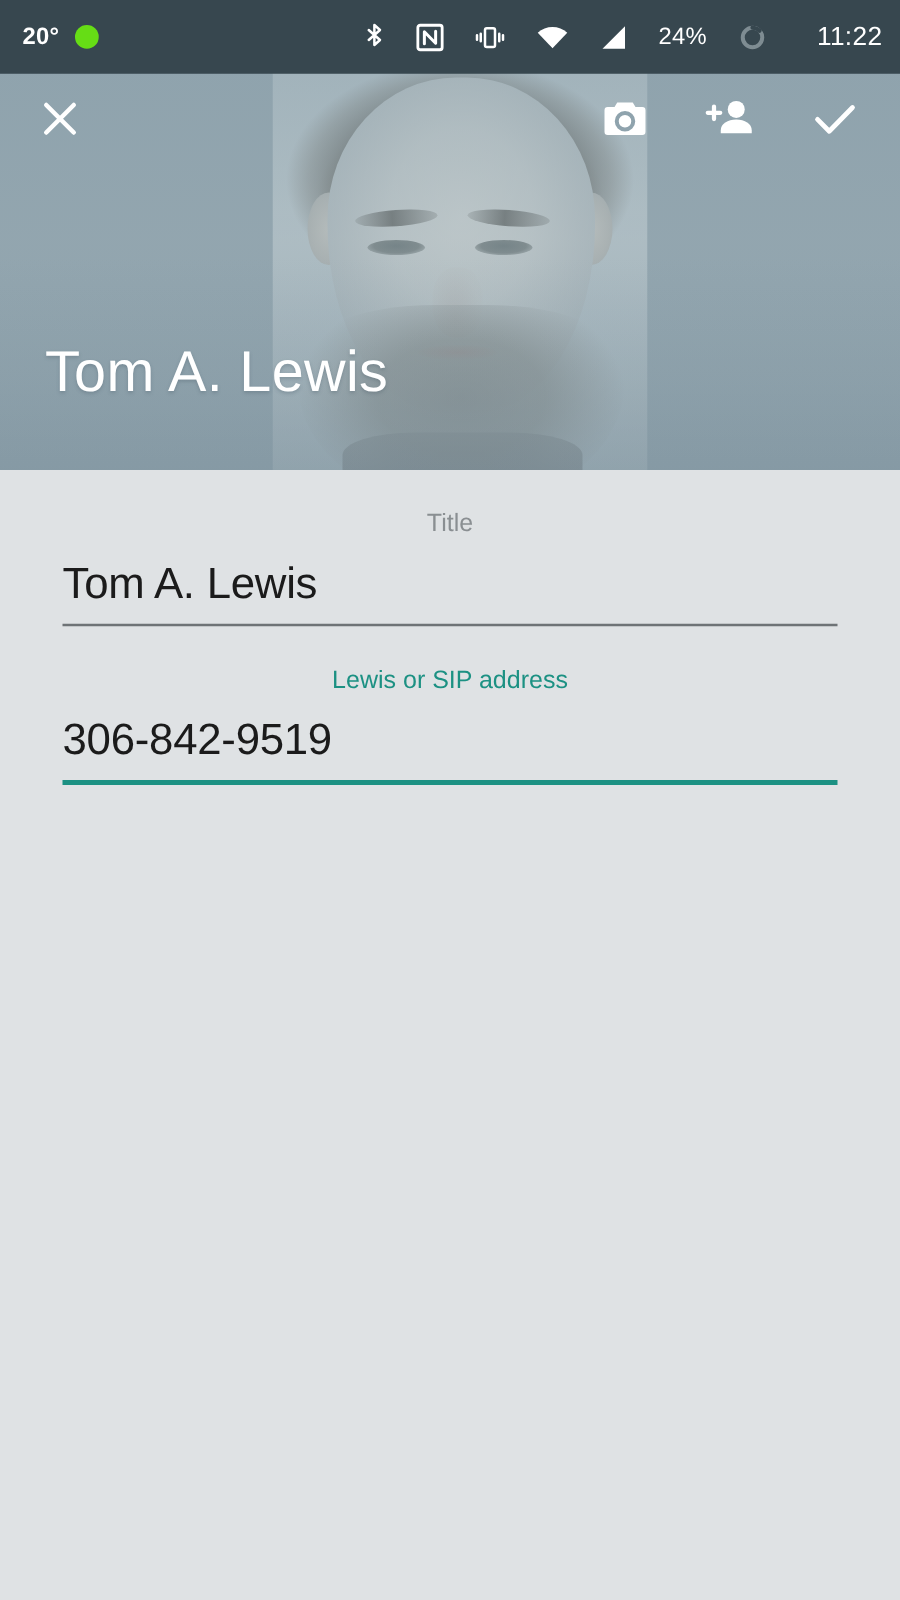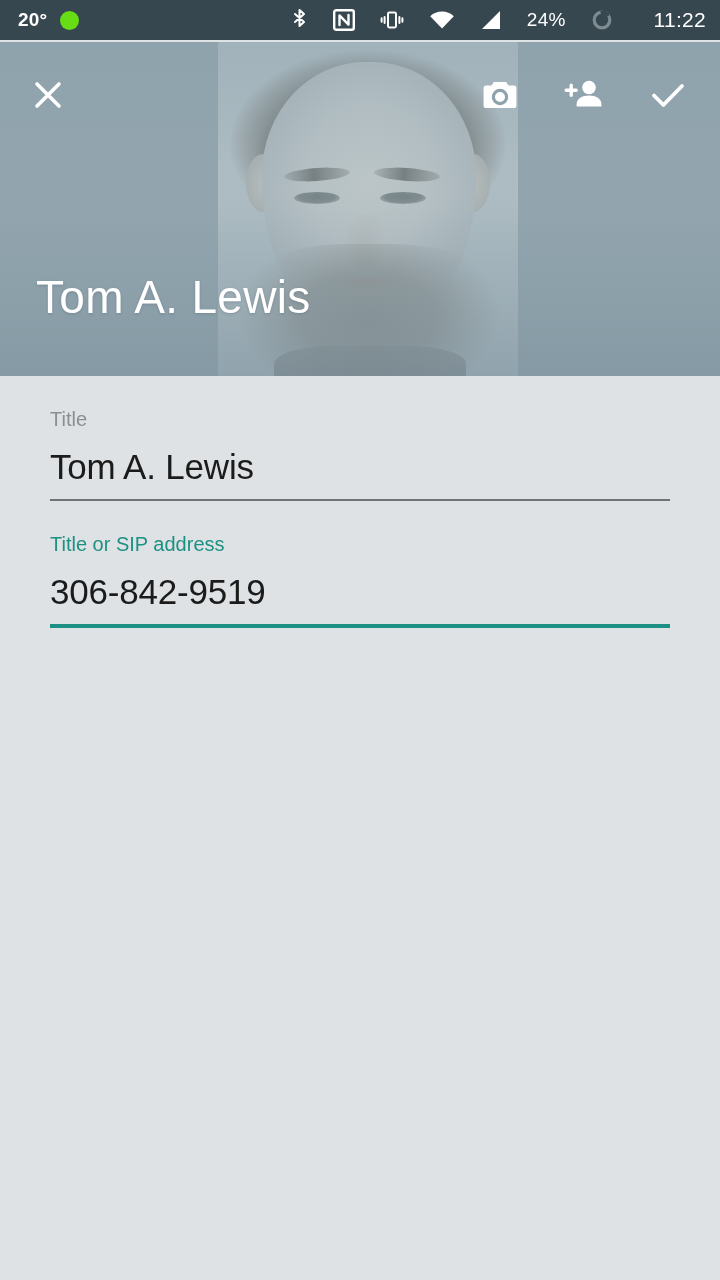--- a/index.html
+++ b/index.html
@@ -6,21 +6,21 @@
   html, body {
     width:720px; height:1280px;
     background:#DFE2E4;
     font-family:"Liberation Sans", sans-serif;
     overflow:hidden;
   }
   #phone { position:relative; width:720px; height:1280px; overflow:hidden; }
 
   
   .statusbar{
-    position:absolute; top:0; left:0; width:720px; height:40px;
+    position:absolute; top:0; left:0; width:720px; height:59px;
     background:#37474F; display:flex; align-items:center;
     padding:0 14px 0 18px; z-index:40;
   }
   .sb-left{ display:flex; align-items:center; gap:13px; }
   .sb-temp{ color:#ffffff; font-size:19px; font-weight:bold; letter-spacing:.2px; }
   .sb-dot{ width:19px; height:19px; border-radius:50%; background:#66DD15; display:block; }
   .sb-right{ margin-left:auto; display:flex; align-items:center; gap:25px; }
   .sb-icon{ display:flex; align-items:center; justify-content:center; }
   .sb-batt{ color:#ffffff; font-size:19px; letter-spacing:.2px; }
   .sb-time{ color:#ffffff; font-size:21px; letter-spacing:.3px; margin-left:16px;}
@@ -122,21 +122,21 @@
     color:#ffffff; font-size:46px; font-weight:400;
     letter-spacing:.3px; text-shadow:0 1px 3px rgba(60,80,92,.28);
   }
 
   
   .form{
     position:absolute; top:376px; left:0; width:720px; height:904px;
     background:#DFE2E4; z-index:15;
   }
   .field{ position:absolute; left:50px; width:620px; }
-  .field-label{ font-size:20px; line-height:24px; }
+  .field-label{ font-size:20px; line-height:24px;text-align:center; }
   .field-label.muted{ color:#8A8F92; }
   .field-label.accent{ color:#1C9183; }
   .field-value{
     font-size:35px; line-height:44px; color:#1B1B1B;
     margin-top:14px; letter-spacing:-.2px; white-space:nowrap;
   }
   .field-underline{ height:2px; margin-top:10px; }
   .field-underline.normal{ background:#6E7376; height:2px; }
   .field-underline.focused{ background:#1C9183; height:4px; }
 
@@ -257,20 +257,20 @@
 
   <div class="form">
 
     <div class="field" id="field-title">
       <div class="field-label muted">Title</div>
       <div class="field-value">Tom A. Lewis</div>
       <div class="field-underline normal"></div>
     </div>
 
     <div class="field" id="field-number">
-      <div class="field-label accent">Title or SIP address</div>
+      <div class="field-label accent">Lewis or SIP address</div>
       <div class="field-value">306-842-9519</div>
       <div class="field-underline focused"></div>
     </div>
 
   </div>
 
 </div>
 
 </body></html>

